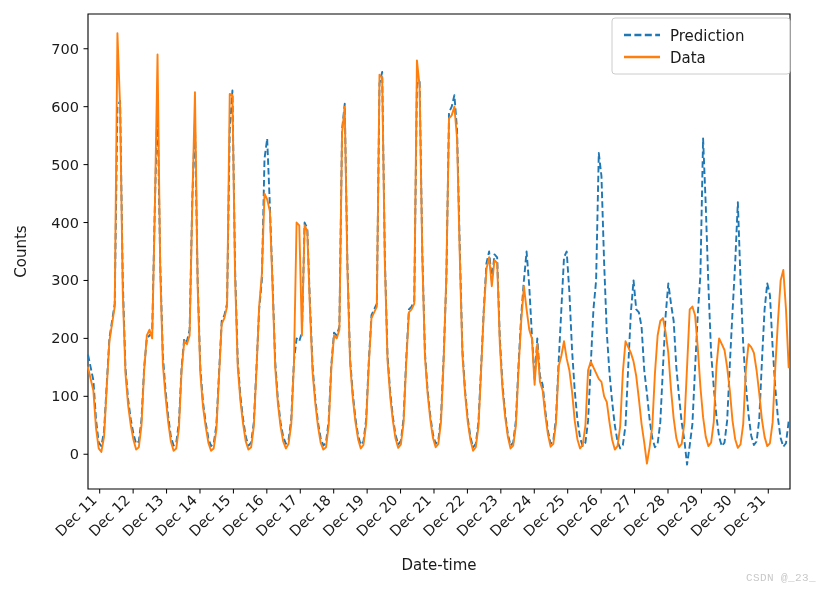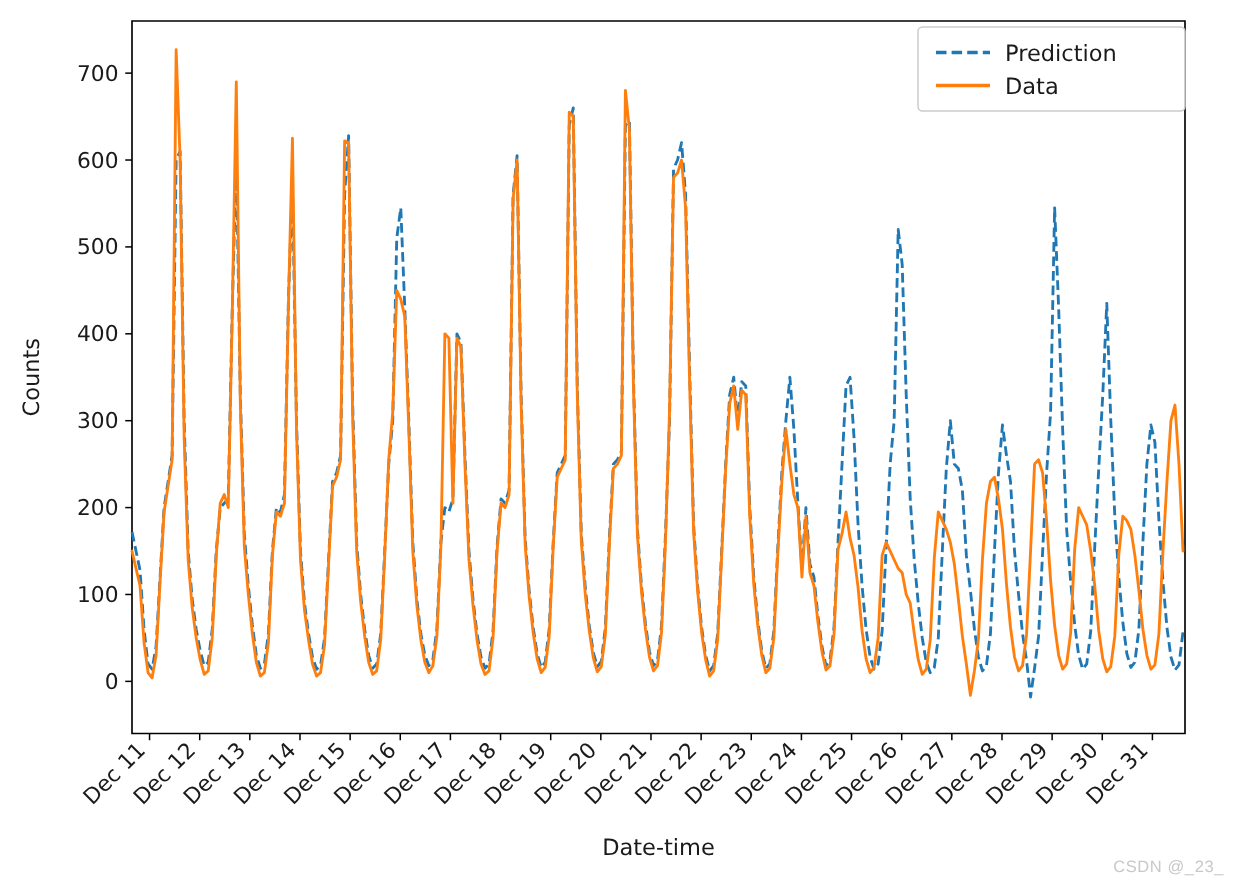--- a/index.html
+++ b/index.html
@@ -75,21 +75,21 @@
     stroke-dasharray: 7 3.4;
   }
   .legend-swatch-data {
     stroke: #ff7f0e;
     stroke-width: 2.4;
   }
   .watermark {
     position: absolute;
     right: 8px;
     bottom: 7px;
-    font-family: Liberation Sans, sans-serif;
+    font-family: Liberation Mono, monospace;
     font-size: 11px;
     color: #c8c8c8;
     letter-spacing: 0.4px;
     user-select: none;
   }
 </style>
 </head>
 <body>
 
 <div id="figure">

